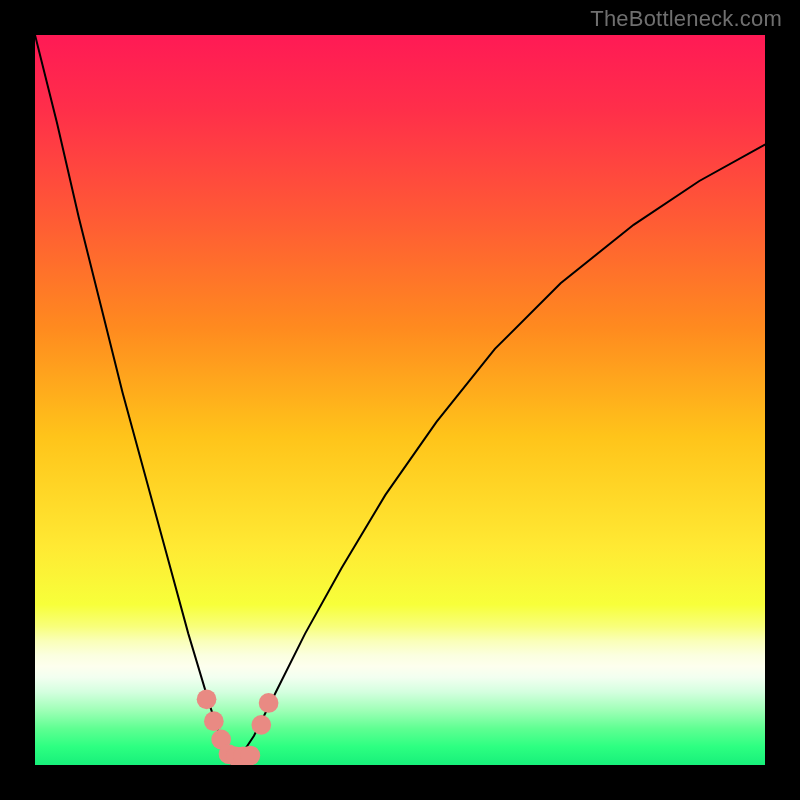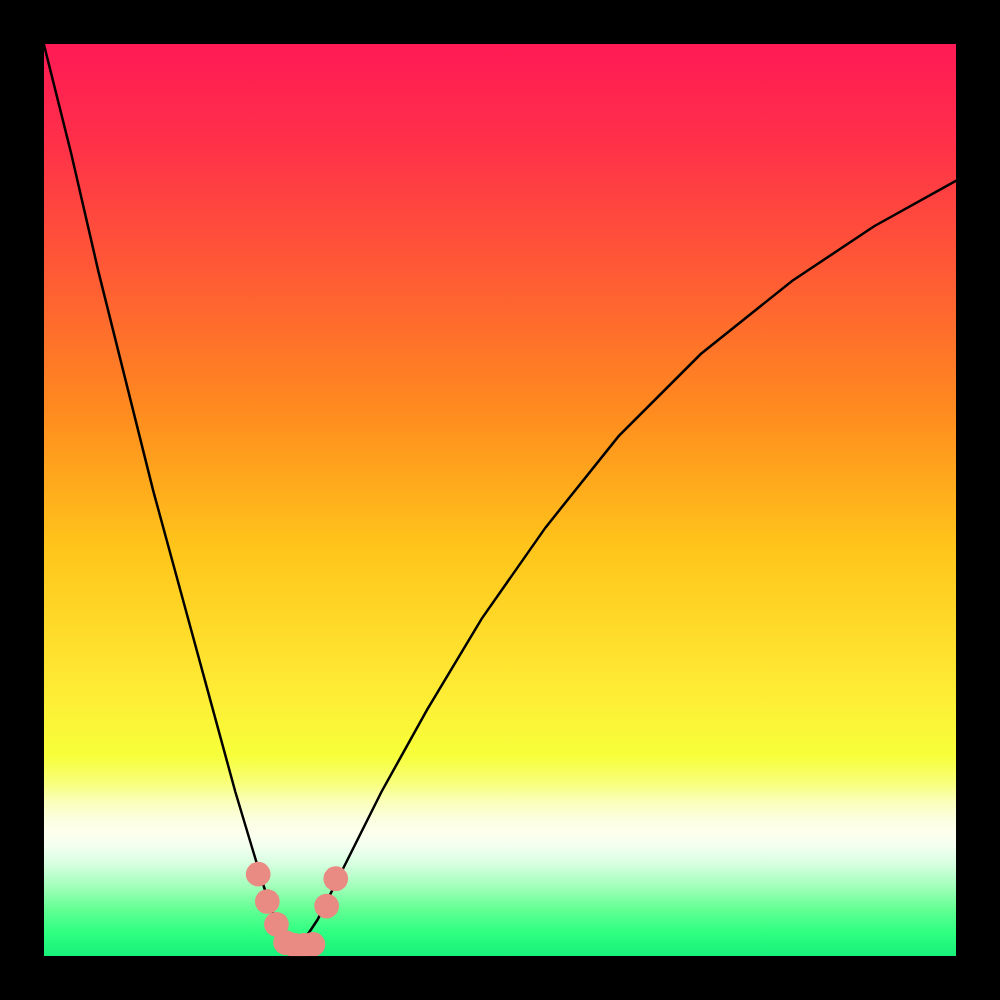--- a/index.html
+++ b/index.html
@@ -89,13 +89,14 @@
           <circle cx="27.50" cy="98.80" r="1.35" fill="#e98a83"></circle>
           <circle cx="28.50" cy="98.80" r="1.35" fill="#e98a83"></circle>
           <circle cx="29.50" cy="98.70" r="1.35" fill="#e98a83"></circle>
           <circle cx="31.00" cy="94.50" r="1.35" fill="#e98a83"></circle>
           <circle cx="32.00" cy="91.50" r="1.35" fill="#e98a83"></circle>
         </g>
     </svg>
 
   </div>
 
+  <div class="watermark">TheBottleneck.com</div>
 </div>
 
 </body></html>

